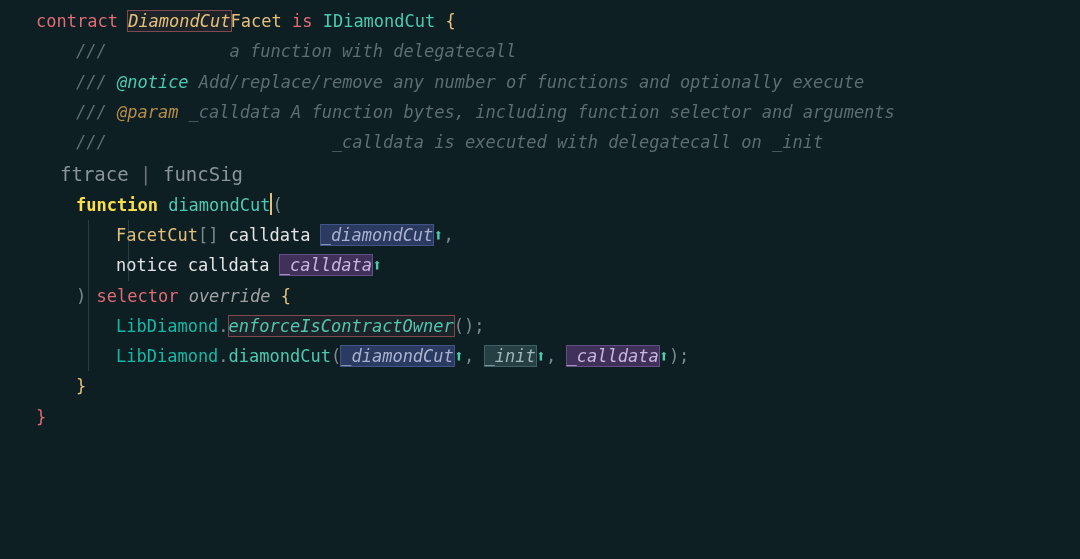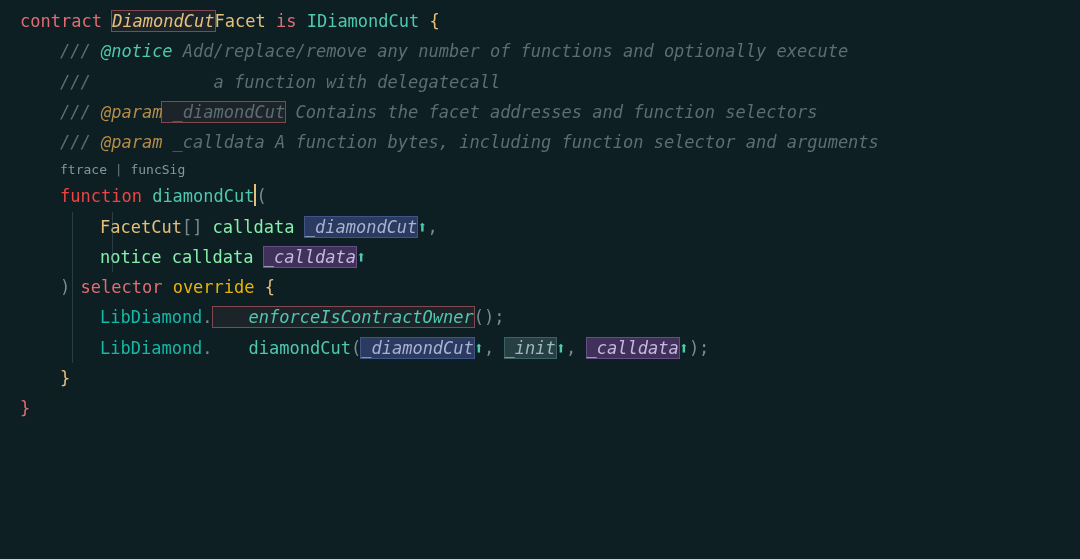--- a/index.html
+++ b/index.html
@@ -7,55 +7,55 @@
     background: #0d1f23;
     font-family: 'Menlo', 'Monaco', 'Consolas', monospace;
     font-size: 17px;
     line-height: 1.78;
     color: #d4d4d4;
     width: 1080px;
     height: 559px;
     overflow: hidden;
     padding: 6px 20px;
   }
-  .line { white-space: pre; position: relative; }
+  .line { white-space: pre; position: relative; margin-left: 16px; }
   .indent1 { padding-left: 40px; }
   .indent2 { padding-left: 80px; }
 
   .kw-contract { color: #e06c75; }
-  .kw-function { color: #ef4444; }
+  .kw-function { color: #fde047; font-weight: bold; }
   .kw-external { color: #e06c75; }
   .kw-is { color: #e06c75; }
-  .type { color: #86efac; }
+  .type { color: #e5e5e5; }
   .type-name { color: #e5c07b; }
   .interface { color: #4ec9b0; }
   .func-name { color: #4ec9b0; }
-  .mod { color: #eab308; }
-  .member { color: #4ec9b0; padding-left: 36px; }
+  .mod { color: #a3a3a3; font-style: italic; }
+  .member { color: #4ec9b0; }
   .static-call { color: #14b8a6; }
   .punct { color: #7a8b8f; }
   .brace { color: #e5c07b; }
   .brace-red { color: #e06c75; }
   .param { color: #6272a4; font-style: italic; }
 
   .doc { color: #5c6e72; font-style: italic; }
   .doc-tag { color: #b58c4a; font-style: italic; }
   .doc-notice { color: #4ec9b0; font-style: italic; }
   .doc-param-name { color: #5c6e72; font-style: italic; }
 
   .box-outline { background: rgba(224,108,117,0.08); outline: 1px solid rgba(224,108,117,0.55); font-style: italic; }
   .box-blue { background: rgba(68,80,150,0.55); outline: 1px solid rgba(100,120,200,0.6); font-style: italic; color: #aab2d0; }
   .box-purple { background: rgba(90,60,120,0.65); outline: 1px solid rgba(160,110,200,0.6); font-style: italic; color: #c8b8e0; }
   .box-teal { background: rgba(60,90,95,0.55); outline: 1px solid rgba(90,140,145,0.6); font-style: italic; color: #9fb8bb; }
 
   .arrow { color: #4ec9b0; font-style: normal; }
 
   .codelens {
     color: #8a9599;
-    font-size: 13px;
+    font-size: 19px;
     padding-left: 40px;
     line-height: 1.4;
     padding-top: 4px;
     padding-bottom: 2px;
     font-style: normal;
   }
   .codelens span { cursor: default; }
   .cl-sep { color: #6a7579; }
 
   .cursor-bar {
@@ -85,29 +85,29 @@
     background: rgba(95,120,125,0.35);
   }
 </style>
 </head>
 <body>
 
 <div>
 
   <div class="line"><span class="kw-contract">contract</span> <span class="type-name box-outline">DiamondCut</span><span class="type-name">Facet</span> <span class="kw-is">is</span> <span class="interface">IDiamondCut</span><span class="brace"> {</span></div>
 
+  <div class="line indent1"><span class="doc">///</span><span class="doc">            a function with delegatecall</span></div>
+
   <div class="line indent1"><span class="doc">///</span><span class="doc-notice"> @notice</span><span class="doc"> Add/replace/remove any number of functions and optionally execute</span></div>
 
-  <div class="line indent1"><span class="doc">///</span><span class="doc">            a function with delegatecall</span></div>
-
-  <div class="line indent1"><span class="doc">///</span><span class="doc-tag"> @param</span><span class="doc-param-name box-outline"> _diamondCut</span><span class="doc"> Contains the facet addresses and function selectors</span></div>
 
 
   <div class="line indent1"><span class="doc">///</span><span class="doc-tag"> @param</span><span class="doc-param-name"> _calldata</span><span class="doc"> A function bytes, including function selector and arguments</span></div>
 
+  <div class="line indent1"><span class="doc">///</span><span class="doc">                      _calldata is executed with delegatecall on _init</span></div>
 
   <div class="codelens"><span>ftrace</span><span class="cl-sep"> | </span><span>funcSig</span></div>
 
   <div class="line indent1"><span class="kw-function">function</span> <span class="func-name">diamondCut</span><span class="cursor-bar"></span><span class="punct">(</span></div>
 
   <div class="line indent2"><span class="guide"></span><span class="guide2"></span><span class="type-name">FacetCut</span><span class="punct">[] </span><span class="type">calldata</span> <span class="param box-blue">_diamondCut</span><span class="arrow">⬆</span><span class="punct">,</span></div>
 
 
   <div class="line indent2"><span class="guide"></span><span class="guide2"></span><span class="type">notice </span><span class="type">calldata</span> <span class="param box-purple">_calldata</span><span class="arrow">⬆</span></div>
 

